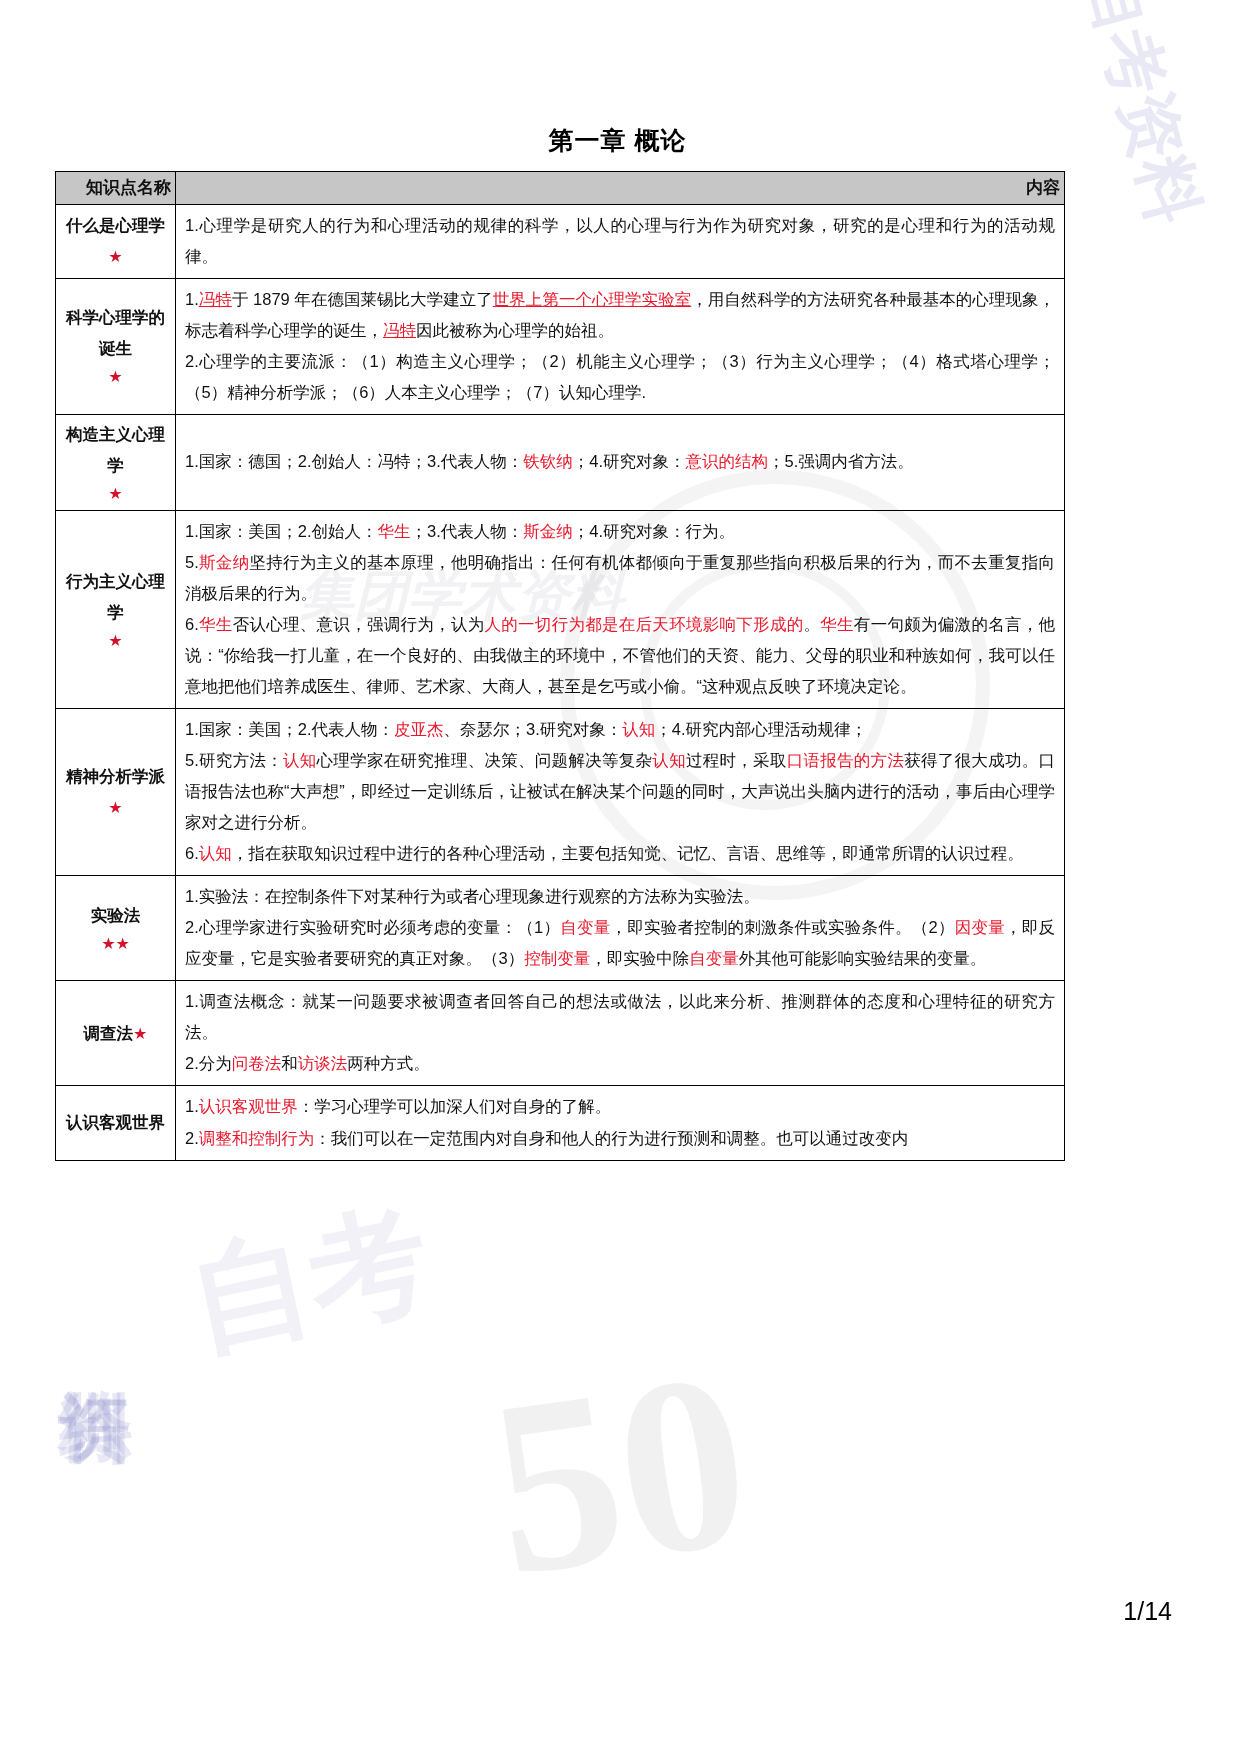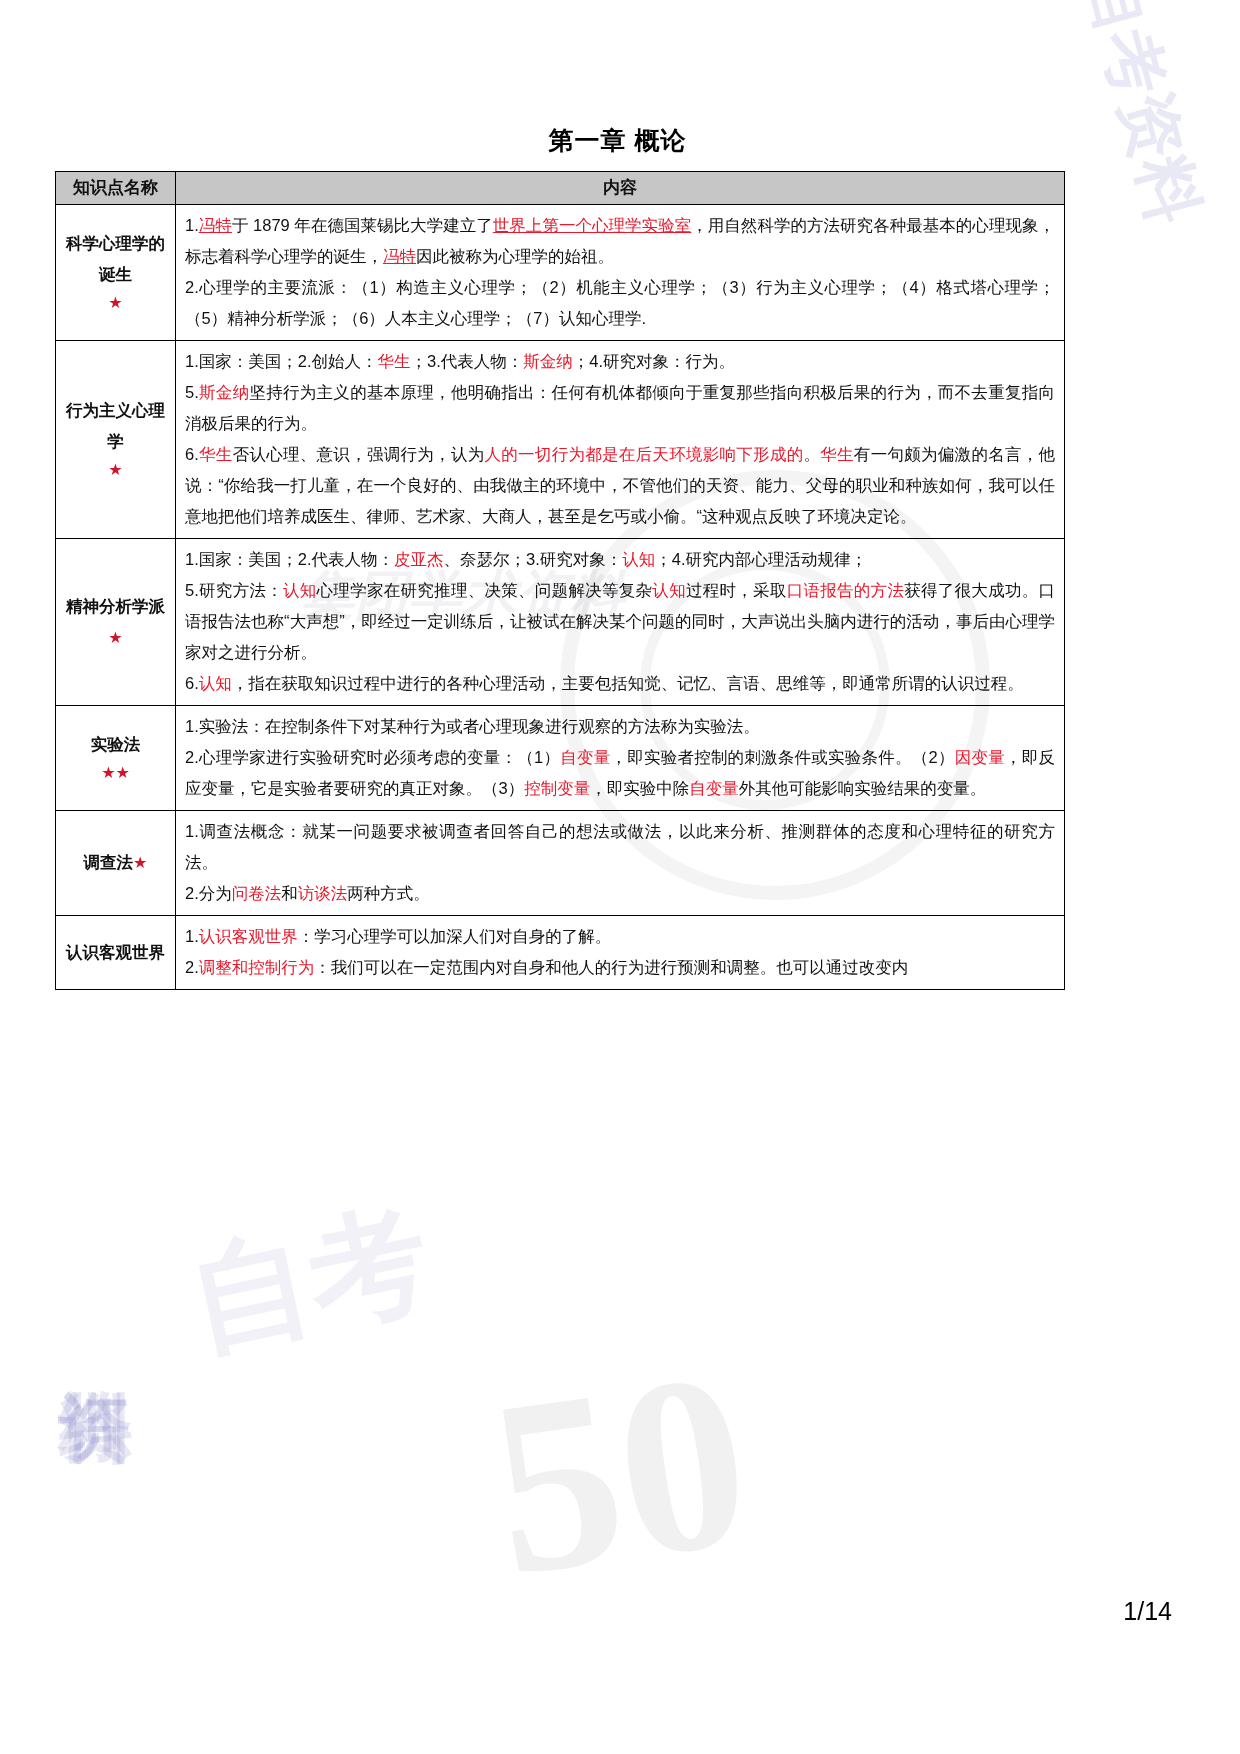--- a/index.html
+++ b/index.html
@@ -71,21 +71,21 @@
   table.kb th, table.kb td {
     border: 1px solid #000;
     vertical-align: middle;
     font-size: 16.5px;
     line-height: 1.88;
     color: #111;
   }
   table.kb thead th {
     background: #c6c6c6;
     font-weight: bold;
-    text-align: center;
+    text-align: right;
     padding: 3px 4px;
     font-size: 17px;
     line-height: 1.5;
   }
   td.name {
     text-align: center;
     font-weight: bold;
     padding: 4px 5px;
     line-height: 1.75;
     font-size: 17px;
@@ -137,24 +137,36 @@
         <col class="c2">
       </colgroup>
     <thead>
       <tr>
         <th>知识点名称</th>
         <th>内容</th>
       </tr>
     </thead>
     <tbody>
         <tr>
+          <td class="name"><span>什么是心理学</span><span class="star">★</span></td>
+          <td class="body">
+            <p>1.心理学是研究人的行为和心理活动的规律的科学，以人的心理与行为作为研究对象，研究的是心理和行为的活动规律。</p>
+          </td>
+        </tr>
+        <tr>
           <td class="name"><span>科学心理学的诞生</span><span class="stars-line">★</span></td>
           <td class="body">
             <p>1.<span class="ru">冯特</span>于 1879 年在德国莱锡比大学建立了<span class="ru">世界上第一个心理学实验室</span>，用自然科学的方法研究各种最基本的心理现象，标志着科学心理学的诞生，<span class="ru">冯特</span>因此被称为心理学的始祖。</p>
             <p>2.心理学的主要流派：（1）构造主义心理学；（2）机能主义心理学；（3）行为主义心理学；（4）格式塔心理学；（5）精神分析学派；（6）人本主义心理学；（7）认知心理学.</p>
+          </td>
+        </tr>
+        <tr>
+          <td class="name"><span>构造主义心理学</span><span class="stars-line">★</span></td>
+          <td class="body">
+            <p>1.国家：德国；2.创始人：冯特；3.代表人物：<span class="r">铁钦纳</span>；4.研究对象：<span class="r">意识的结构</span>；5.强调内省方法。</p>
           </td>
         </tr>
         <tr>
           <td class="name"><span>行为主义心理学</span><span class="stars-line">★</span></td>
           <td class="body">
             <p>1.国家：美国；2.创始人：<span class="r"><span class="r">华生</span></span>；3.代表人物：<span class="r">斯金纳</span>；4.研究对象：行为。</p>
             <p>5.<span class="r">斯金纳</span>坚持行为主义的基本原理，他明确指出：任何有机体都倾向于重复那些指向积极后果的行为，而不去重复指向消极后果的行为。</p>
             <p>6.<span class="r"><span class="r">华生</span></span>否认心理、意识，强调行为，认为<span class="r">人的一切行为都是在后天环境影响下形成的</span>。<span class="r"><span class="r">华生</span></span>有一句颇为偏激的名言，他说：“你给我一打儿童，在一个良好的、由我做主的环境中，不管他们的天资、能力、父母的职业和种族如何，我可以任意地把他们培养成医生、律师、艺术家、大商人，甚至是乞丐或小偷。“这种观点反映了环境决定论。</p>
           </td>
         </tr>

